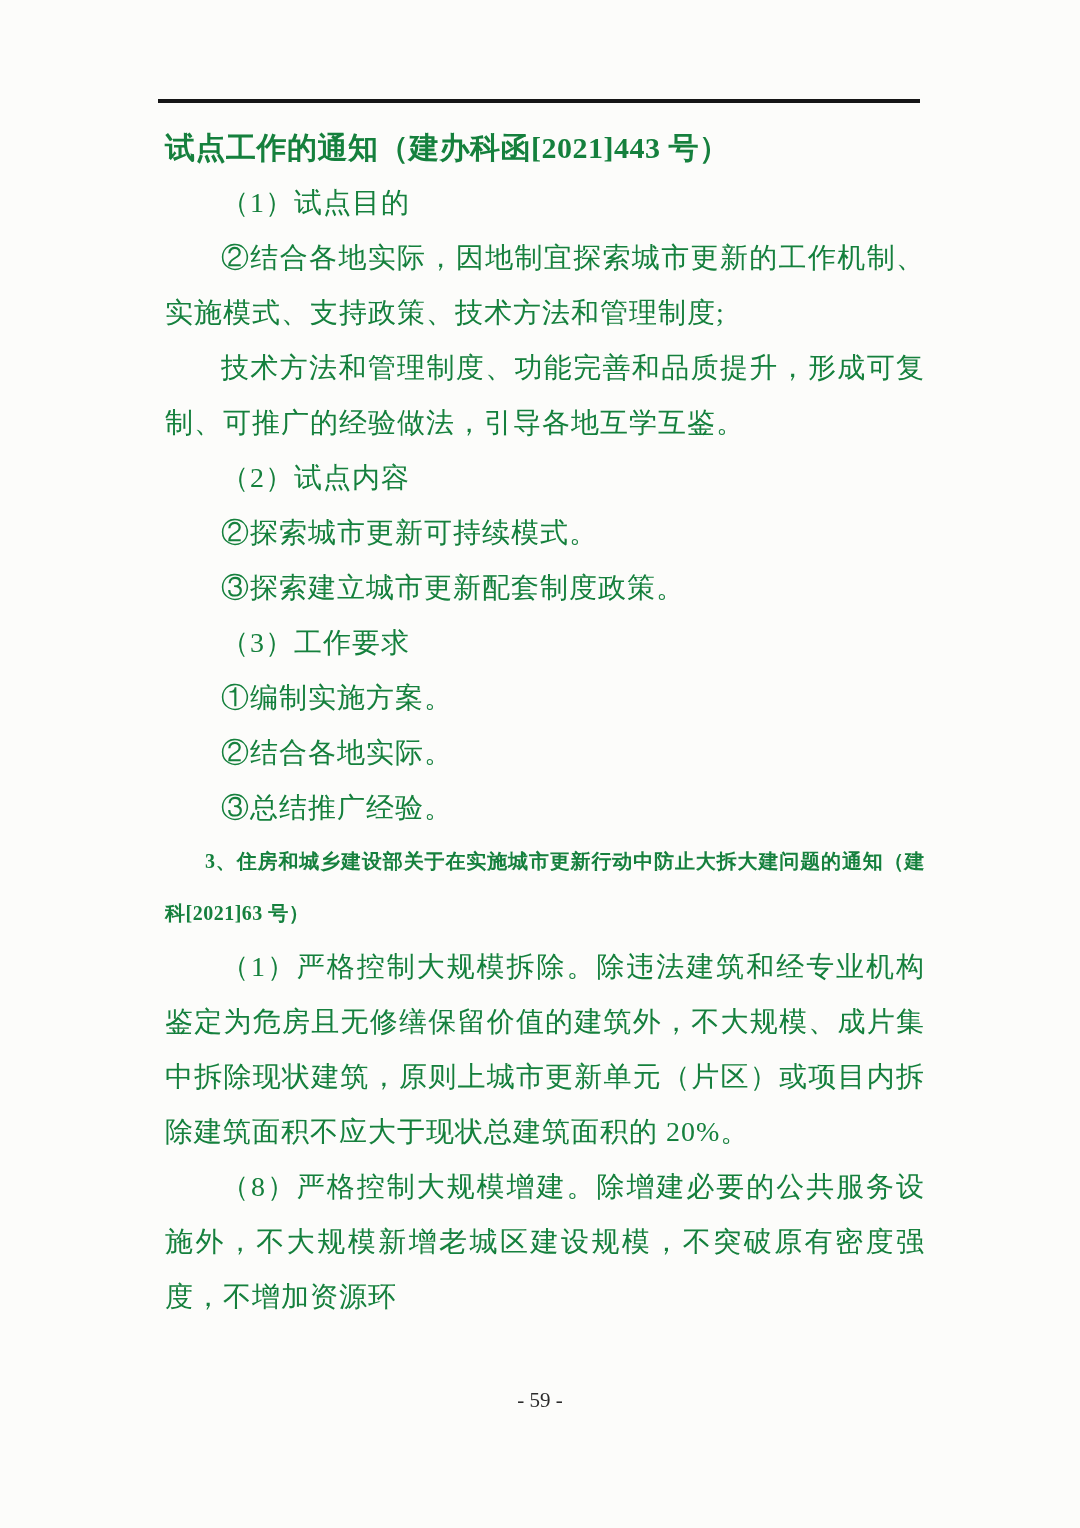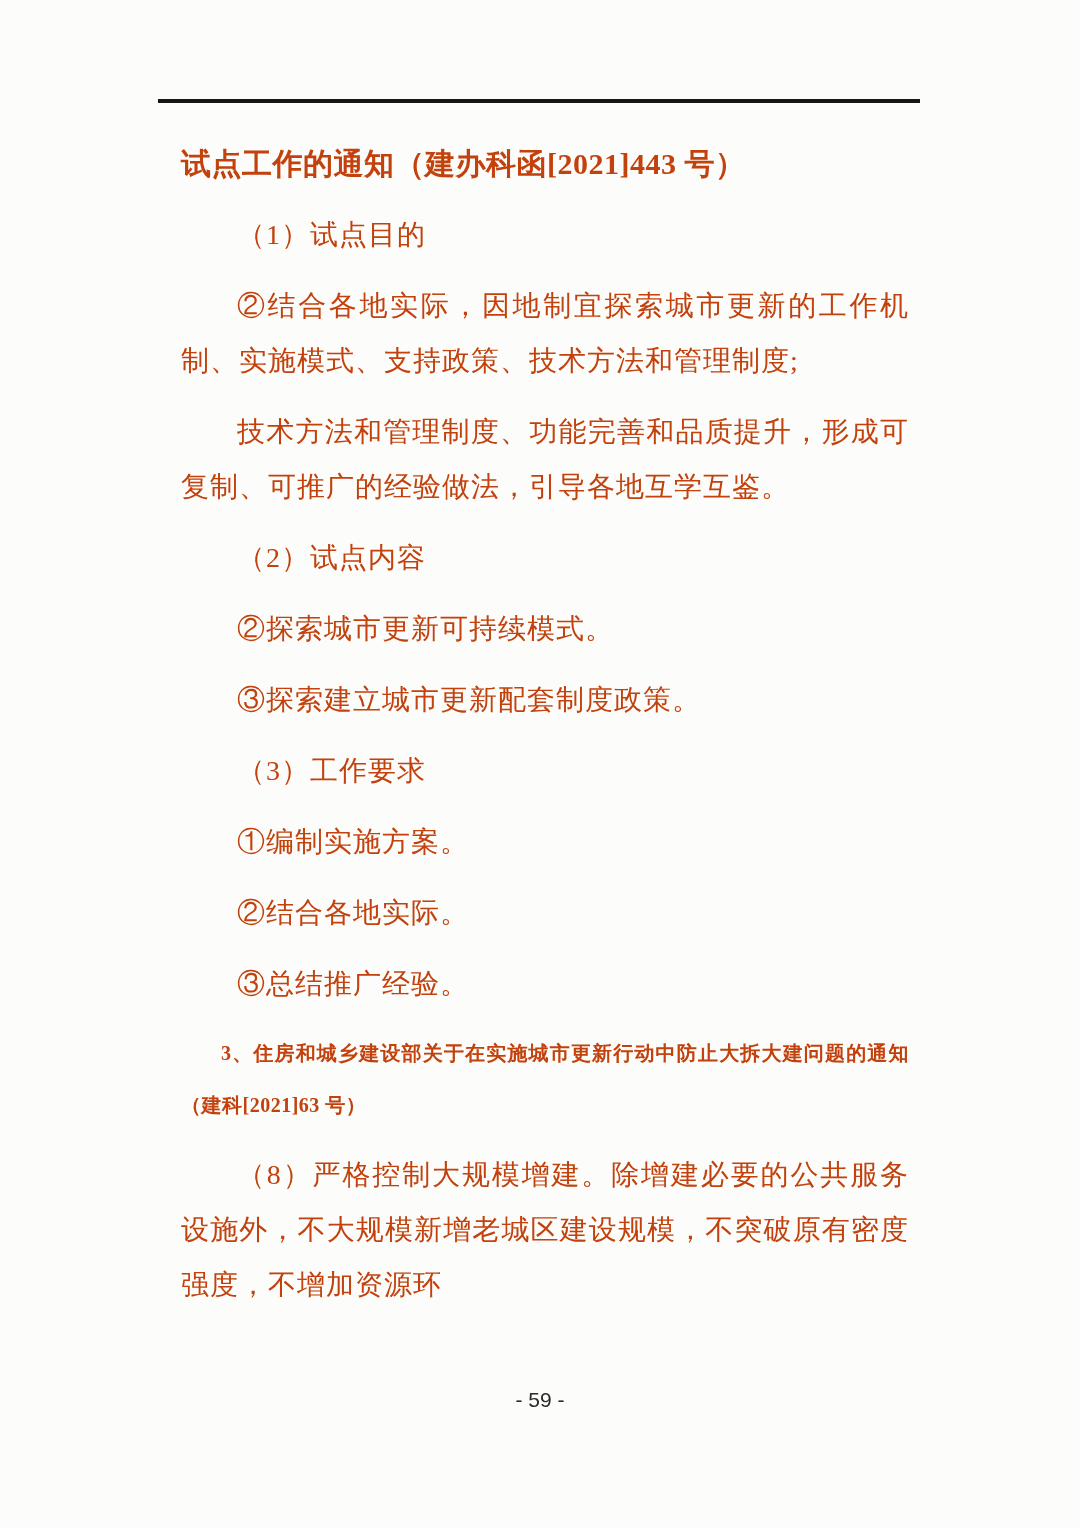--- a/index.html
+++ b/index.html
@@ -24,48 +24,48 @@
     height: 4px;
     background: #161616;
   }
   .content {
     position: absolute;
     left: 165px;
     top: 120px;
     width: 760px;
   }
   .para {
-    margin: 16px;
+    margin: 0;
     font-size: 28px;
     line-height: 55px;
     letter-spacing: 1px;
     text-align: justify;
     text-justify: inter-character;
     text-indent: 2em;
-    color: #c2410c;
+    color: #15803d;
   }
   .para.h-top {
     text-indent: 0;
     font-weight: bold;
     font-size: 30px;
     letter-spacing: 0.5px;
   }
   .para.h-section {
     font-weight: bold;
     font-size: 20px;
     line-height: 52px;
     letter-spacing: 0.5px;
   }
   .footer {
     position: absolute;
     left: 0;
     top: 1388px;
     width: 1080px;
     text-align: center;
-    font-family: Liberation Sans, sans-serif;
+    font-family: Liberation Serif, serif;
     font-size: 21px;
     color: #2b2b2b;
   }
 </style>
 </head>
 <body>
 
 <div class="page">
 
   <div class="top-rule"></div>
@@ -76,18 +76,19 @@
     <p class="para">②结合各地实际，因地制宜探索城市更新的工作机制、实施模式、支持政策、技术方法和管理制度;</p>
     <p class="para">技术方法和管理制度、功能完善和品质提升，形成可复制、可推广的经验做法，引导各地互学互鉴。</p>
     <p class="para">（2）试点内容</p>
     <p class="para">②探索城市更新可持续模式。</p>
     <p class="para">③探索建立城市更新配套制度政策。</p>
     <p class="para">（3）工作要求</p>
     <p class="para">①编制实施方案。</p>
     <p class="para">②结合各地实际。</p>
     <p class="para">③总结推广经验。</p>
     <p class="para h-section">3、住房和城乡建设部关于在实施城市更新行动中防止大拆大建问题的通知（建科[2021]63 号）</p>
+    <p class="para">（1）严格控制大规模拆除。除违法建筑和经专业机构鉴定为危房且无修缮保留价值的建筑外，不大规模、成片集中拆除现状建筑，原则上城市更新单元（片区）或项目内拆除建筑面积不应大于现状总建筑面积的 20%。</p>
     <p class="para">（8）严格控制大规模增建。除增建必要的公共服务设施外，不大规模新增老城区建设规模，不突破原有密度强度，不增加资源环</p>
   </div>
 
   <div class="footer">- 59 -</div>
 
 </div>
 
 </body></html>

